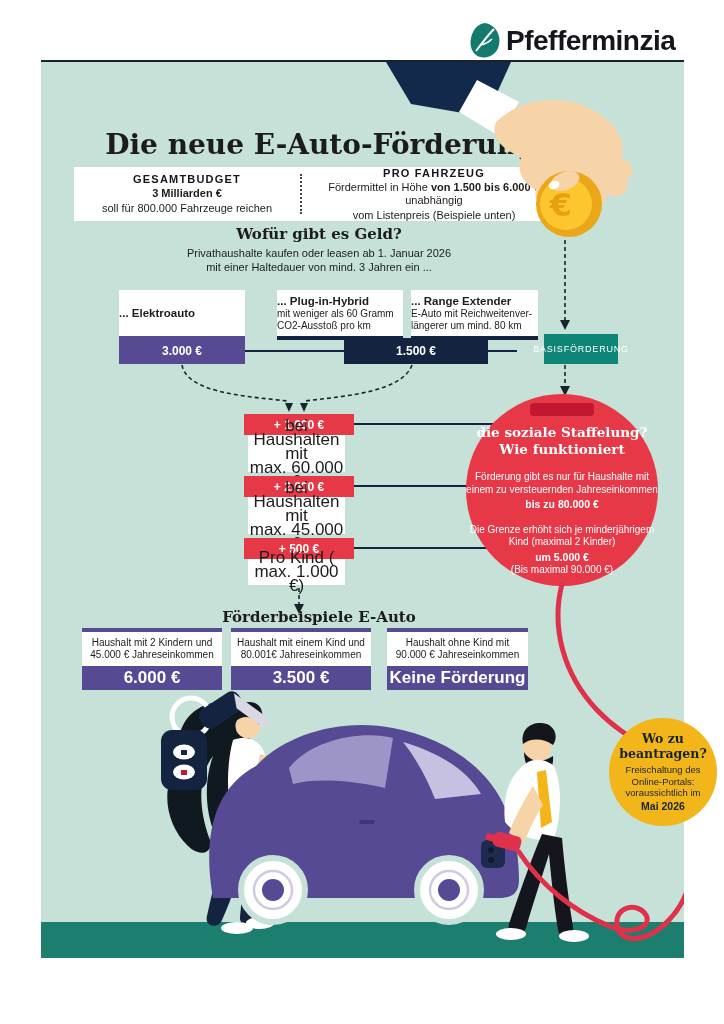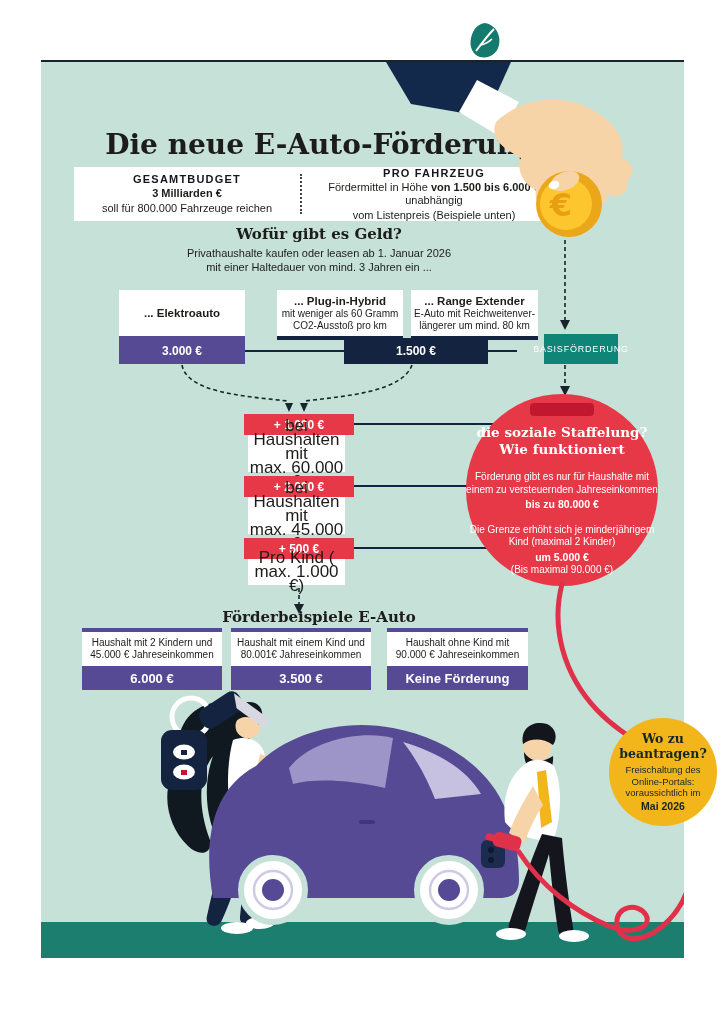--- a/index.html
+++ b/index.html
@@ -18,42 +18,42 @@
   .title{top:66px;left:0;width:560px;font-size:28px;font-weight:700;color:#1c1c1a;}
   .budget{top:105px;left:33px;width:492px;height:54px;display:flex;align-items:stretch;}
   .budget-col{flex:1;display:flex;flex-direction:column;justify-content:center;text-align:center;padding:4px 6px;}
   .budget-col.left{flex:0 0 214px;}
   .budget-div{border-left:2px dotted #444;margin:7px 0;}
   .cap-label{font-size:11px;font-weight:700;letter-spacing:1.2px;color:#15151d;}
   .budget-line{font-size:11px;margin-top:2px;line-height:13px;}
   .wofuer-h{top:163px;left:0;width:556px;font-size:15px;font-weight:700;}
   .wofuer-l{left:0;width:556px;font-size:11px;line-height:14px;}
   .typebox{top:228px;height:46px;background:#fff;display:flex;flex-direction:column;justify-content:center;
-           text-align:center;font-size:10px;line-height:12px;}
+           text-align:left;font-size:10px;line-height:12px;}
   .typebox .t{font-size:11.5px;font-weight:700;line-height:13px;}
   .bar-purple{border-bottom:4px solid #574a95;}
   .bar-navy{border-bottom:4px solid #14233f;}
   .amt{top:276px;height:26px;color:#fff;font-size:12px;font-weight:700;display:flex;align-items:center;justify-content:center;}
   .basis{top:272px;left:503px;width:74px;height:30px;background:#0e8577;color:#fff;font-size:9px;font-weight:400;
          letter-spacing:0.8px;display:flex;align-items:center;justify-content:center;}
   .bonus-red{left:203px;width:110px;height:21px;background:#e73848;color:#fff;font-size:12px;font-weight:700;
              display:flex;align-items:center;justify-content:center;}
   .bonus-white{left:207px;width:97px;background:#fff;font-size:17px;line-height:14px;display:flex;
                flex-direction:column;justify-content:center;text-align:center;}
   .circle-red{left:425px;top:332px;width:192px;height:192px;border-radius:50%;background:#e73848;color:#fff;text-align:center;}
   .slot{left:64px;top:9px;width:64px;height:13px;border-radius:4px;background:#c2182f;}
   .circ-h{margin-top:30px;font-size:13.5px;font-weight:700;line-height:17px;}
   .circ-p{font-size:10px;line-height:12.5px;margin-top:13px;}
   .circ-b{font-size:10.5px;font-weight:700;margin-top:2px;}
   .ex-h{top:546px;left:0;width:556px;font-size:15px;font-weight:700;}
   .card{top:566px;width:140px;height:62px;}
   .card .top{height:4px;background:#574a95;}
   .card .body{height:34px;background:#fff;font-size:10px;line-height:12.5px;display:flex;flex-direction:column;
               justify-content:center;text-align:center;}
-  .card .res{height:24px;background:#574a95;color:#fff;font-size:13px;font-weight:700;
+  .card .res{height:24px;background:#574a95;color:#fff;font-size:17px;font-weight:700;
              display:flex;align-items:center;justify-content:center;}
   .circle-yellow{left:568px;top:656px;width:108px;height:108px;border-radius:50%;background:#f2b51a;
                  color:#18242c;text-align:center;}
   .cy-h{margin-top:13px;font-size:12.5px;font-weight:700;line-height:15px;}
   .cy-p{font-size:9.5px;line-height:11.5px;margin-top:3px;}
   .cy-b{font-size:10.5px;font-weight:700;margin-top:2px;}
   .footer{left:41px;top:956px;width:643px;height:26px;background:#111;color:#fff;display:flex;
           align-items:center;justify-content:space-between;padding:0 9px;box-sizing:border-box;}
   .foot-l{font-size:6.5px;}
   .foot-r{font-size:10px;font-weight:600;}
@@ -63,20 +63,21 @@
 <body>
 
 <div class="page">
 
   <div class="abs logo">
     <svg width="34" height="40" viewBox="0 0 34 40">
       <path d="M17,2 C28,4 33,14 31,24 C29,33 21,38 12,36 C5,34 1,26 3,17 C5,8 10,3 17,2 Z" fill="#157a6e"></path>
       <path d="M8,30 C14,22 20,14 26,8" stroke="#ffffff" stroke-width="2" fill="none"></path>
       <path d="M13,24 C17,23 21,21 24,18" stroke="#ffffff" stroke-width="1.5" fill="none"></path>
     </svg>
+    <span class="logo-text">Pfefferminzia</span>
   </div>
 
   <div class="abs panel">
 
     <svg class="abs" style="left:0;top:0;" width="643" height="896" viewBox="0 0 643 896">
       <g stroke="#18242c" stroke-width="1.6" fill="none" stroke-dasharray="4 3">
         <path d="M524,178 L524,258"></path>
         <path d="M524,303 L524,324"></path>
         <path d="M141,303 C146,330 200,334 247,339"></path>
         <path d="M371,303 C361,330 305,334 264,339"></path>

